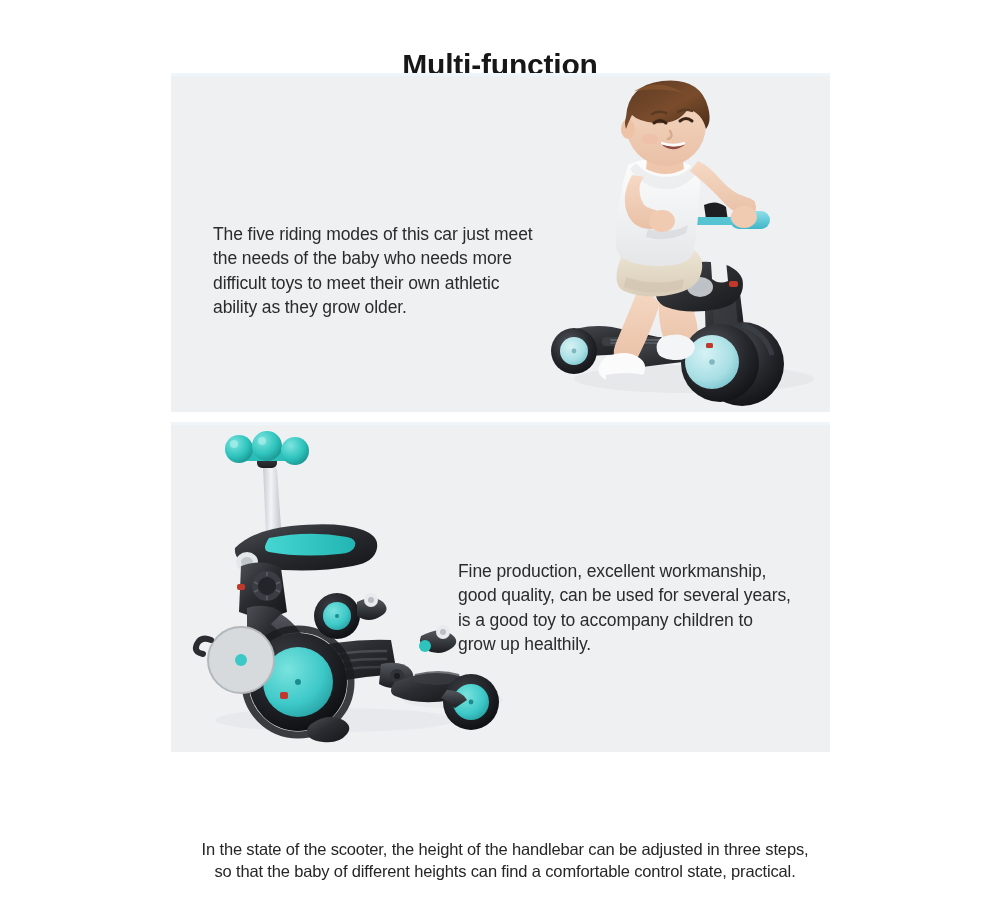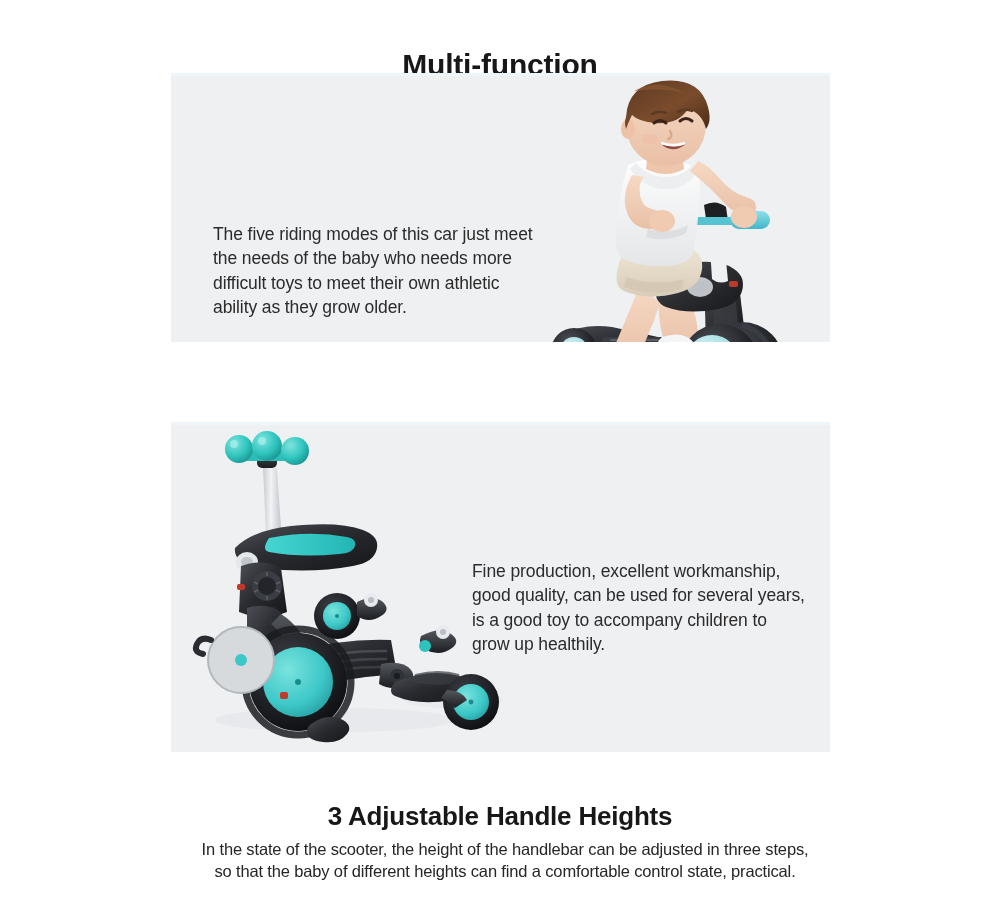--- a/index.html
+++ b/index.html
@@ -47,21 +47,21 @@
   }
   .panel::before {
     content: "";
     position: absolute;
     left: 0; top: 0; right: 0;
     height: 3px;
     background: #eef6fb;
   }
   #panel-one {
     top: 73px;
-    height: 269px;
+    height: 339px;
   }
   #panel-two {
     top: 422px;
     height: 330px;
   }
 
   
   .panel-copy {
     position: absolute;
     font-size: 17.5px;
@@ -69,21 +69,21 @@
     color: #2b2b2b;
     letter-spacing: -0.1px;
     white-space: pre-line;
   }
   #copy-one {
     left: 42px;
     top: 131px;
     width: 360px;
   }
   #copy-two {
-    left: 301px;
+    left: 287px;
     top: 119px;
     width: 360px;
   }
 
   
   .art {
     position: absolute;
   }
   #art-one {
     right: -4px;
@@ -408,18 +408,17 @@
         <g>
           <path d="M236 212 q18 -10 30 -2 q10 7 1 14 q-12 9 -26 2 q-9 -5 -5 -14z" fill="url(#blk2b)"></path>
           <circle cx="258" cy="208" r="7" fill="#e8eaed"></circle>
           <circle cx="258" cy="208" r="3" fill="#b9bec4"></circle>
           <circle cx="240" cy="222" r="6" fill="#2ec4bd"></circle>
         </g>
       </svg>
     </div>
   </section>
 
-  <h2 class="sub-title">3 Adjustable Handle Heights</h2>
 
   <p class="sub-desc">In the state of the scooter, the height of the handlebar can be adjusted in three steps,
 so that the baby of different heights can find a comfortable control state, practical.</p>
 
 </div>
 
 </body></html>

